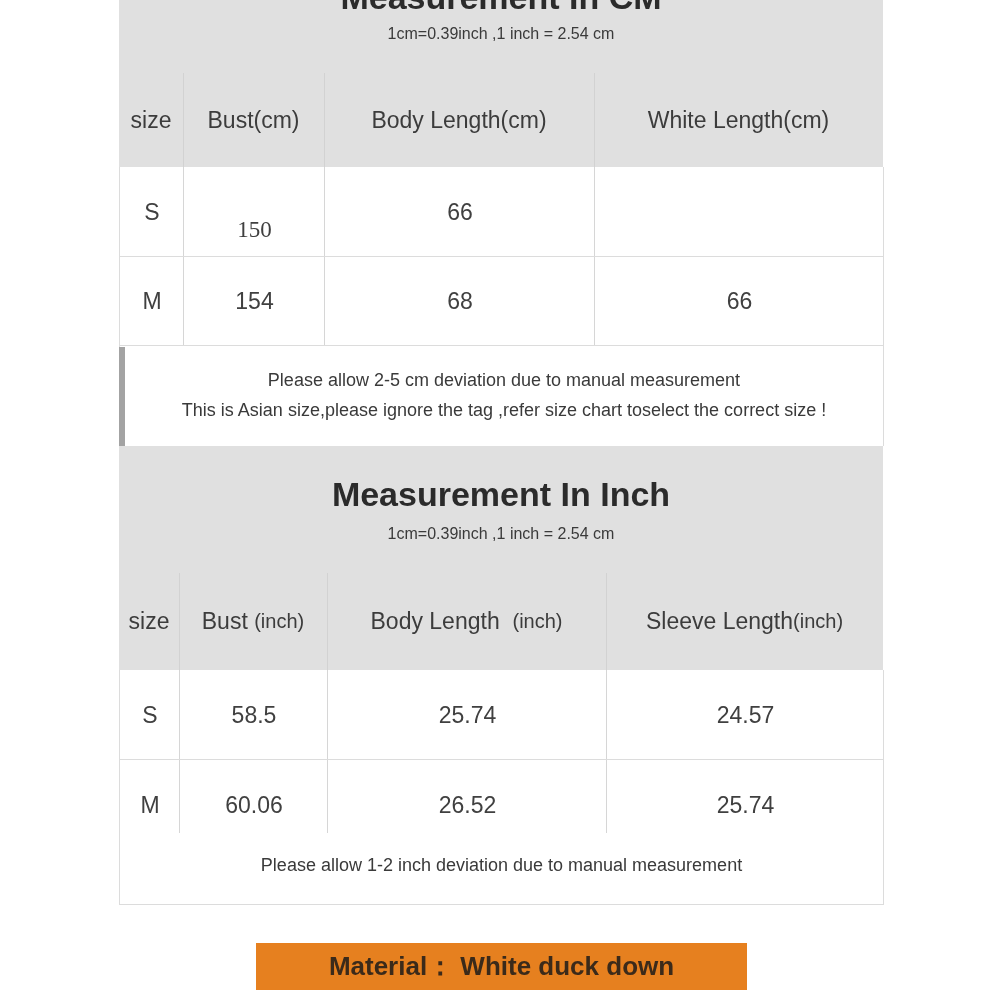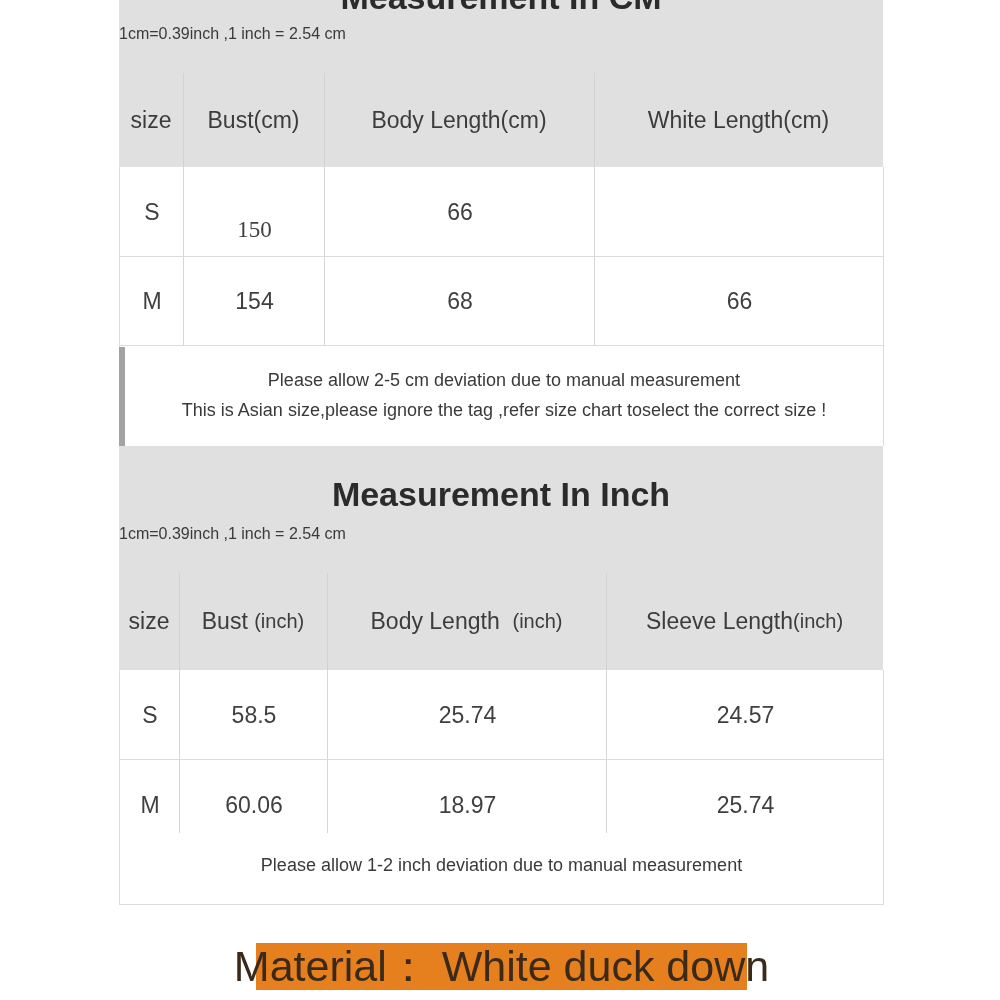--- a/index.html
+++ b/index.html
@@ -7,32 +7,32 @@
       width: 1000px; height: 1000px; background: #ffffff; position: relative; overflow: hidden;
       font-family: "Liberation Sans", "DejaVu Sans", sans-serif; color: #3a3a3a;
     }
     .abs { position: absolute; box-sizing: border-box; }
     .grey { background: #e0e0e0; }
     .white { background: #ffffff; }
     .title {
       font-weight: bold; font-size: 34px; color: #2b2b2b; text-align: center; width: 100%;
       letter-spacing: 0px;
     }
-    .conv { font-size: 16px; color: #3a3a3a; width: 100%; }
+    .conv { font-size: 16px; color: #3a3a3a; text-align: center; width: 100%; }
     .cell {
       display: flex; align-items: center; justify-content: center;
       font-size: 23px; color: #404040; box-sizing: border-box;
     }
     .hdr { font-size: 23px; color: #3c3c3c; }
     .vline { background: #d6d6d6; width: 1px; }
     .hline { background: #dcdcdc; height: 1px; }
     .note { font-size: 18px; color: #3a3a3a; text-align: center; width: 100%; line-height: 30px; }
     .banner {
       background: #e6801f; display: flex; align-items: center; justify-content: center;
-      font-weight: normal; font-size: 43px; color: #3b2a1a; white-space: nowrap;
+      font-weight: bold; font-size: 26px; color: #3b2a1a; white-space: nowrap;
     }
     .unit-small { font-size: 20px; }
   </style>
 </head>
 <body>
 
 <div class="abs grey" style="left:119px; top:0; width:764px; height:73px;">
   <div class="abs title" style="left:0; top:-22px;">Measurement In CM</div>
   <div class="abs conv" style="left:0; top:25px;">1cm=0.39inch ,1 inch = 2.54 cm</div>
 </div>
@@ -95,21 +95,21 @@
 
 <div class="abs white" style="left:119px; top:670px; width:765px; height:181px; border-left:1px solid #dcdcdc; border-right:1px solid #dcdcdc;">
 
   <div class="abs cell" style="left:0; top:0; width:60px; height:90px;">S</div>
   <div class="abs cell" style="left:60px; top:0; width:148px; height:90px;">58.5</div>
   <div class="abs cell" style="left:208px; top:0; width:279px; height:90px;">25.74</div>
   <div class="abs cell" style="left:487px; top:0; width:277px; height:90px;">24.57</div>
 
   <div class="abs cell" style="left:0; top:90px; width:60px; height:90px;">M</div>
   <div class="abs cell" style="left:60px; top:90px; width:148px; height:90px;">60.06</div>
-  <div class="abs cell" style="left:208px; top:90px; width:279px; height:90px;">18.97</div>
+  <div class="abs cell" style="left:208px; top:90px; width:279px; height:90px;">26.52</div>
   <div class="abs cell" style="left:487px; top:90px; width:277px; height:90px;">25.74</div>
 
   <div class="abs vline" style="left:59px; top:0; height:180px;"></div>
   <div class="abs vline" style="left:207px; top:0; height:180px;"></div>
   <div class="abs vline" style="left:486px; top:0; height:180px;"></div>
   <div class="abs hline" style="left:0; top:89px; width:764px;"></div>
   <div class="abs hline" style="left:0; top:179px; width:764px;"></div>
 </div>
 
 <div class="abs white" style="left:119px; top:833px; width:765px; height:72px; border-left:1px solid #dcdcdc; border-right:1px solid #dcdcdc; border-bottom:1px solid #dcdcdc;">

